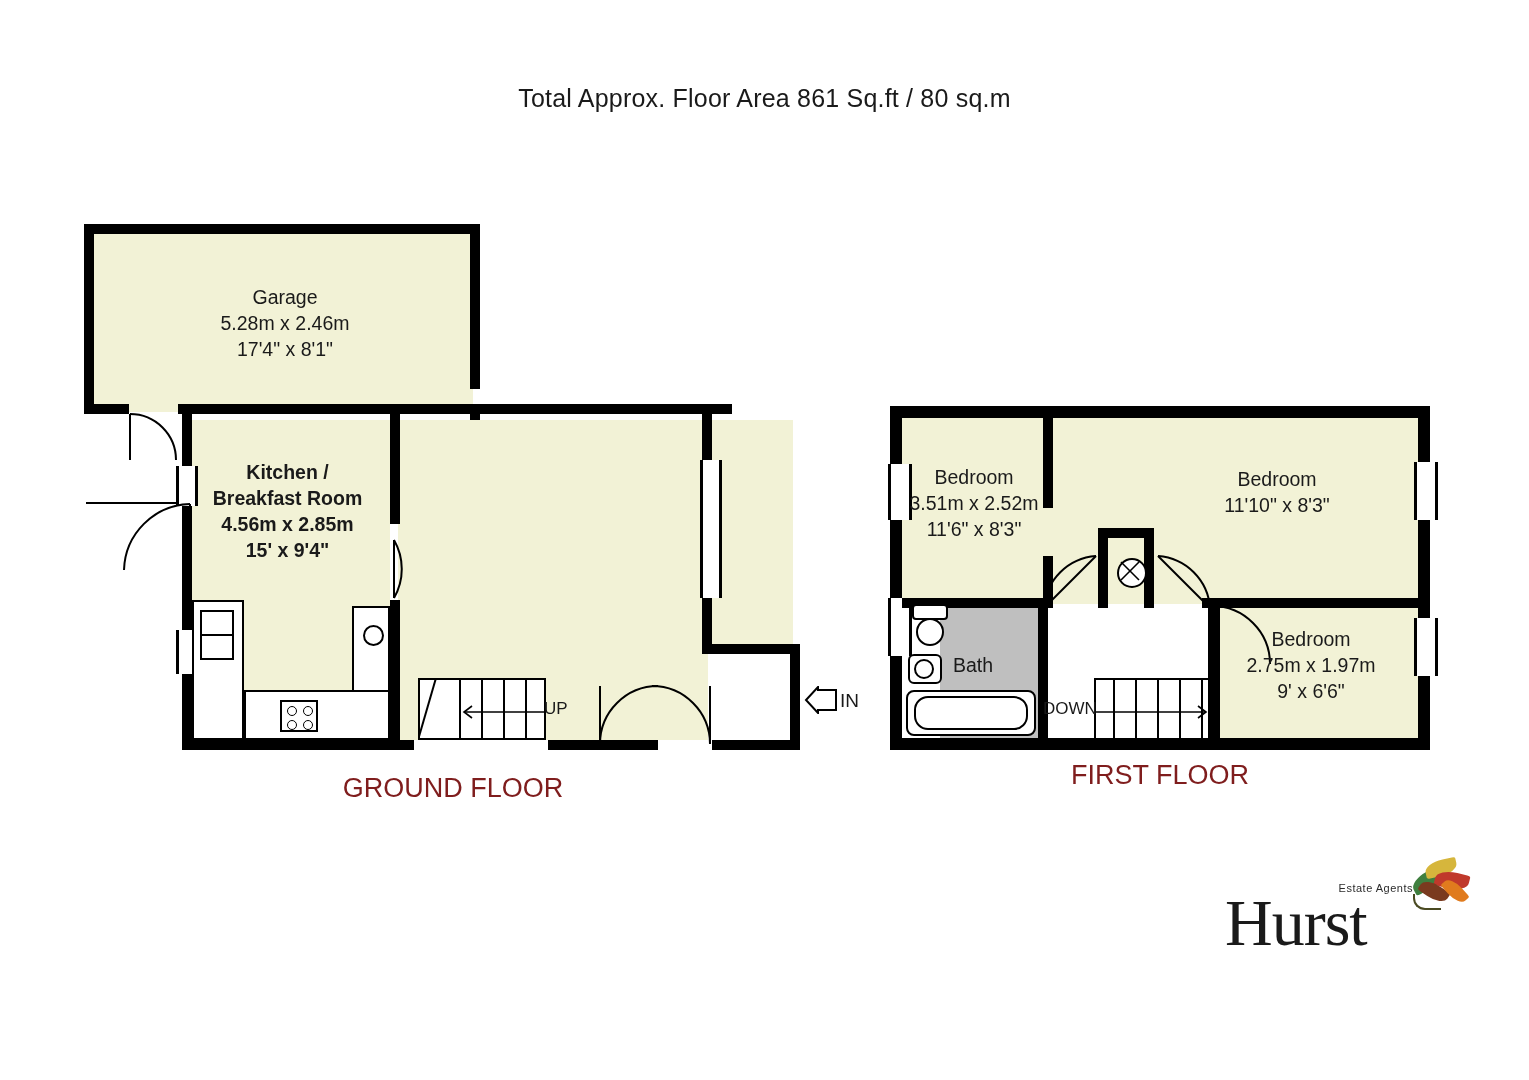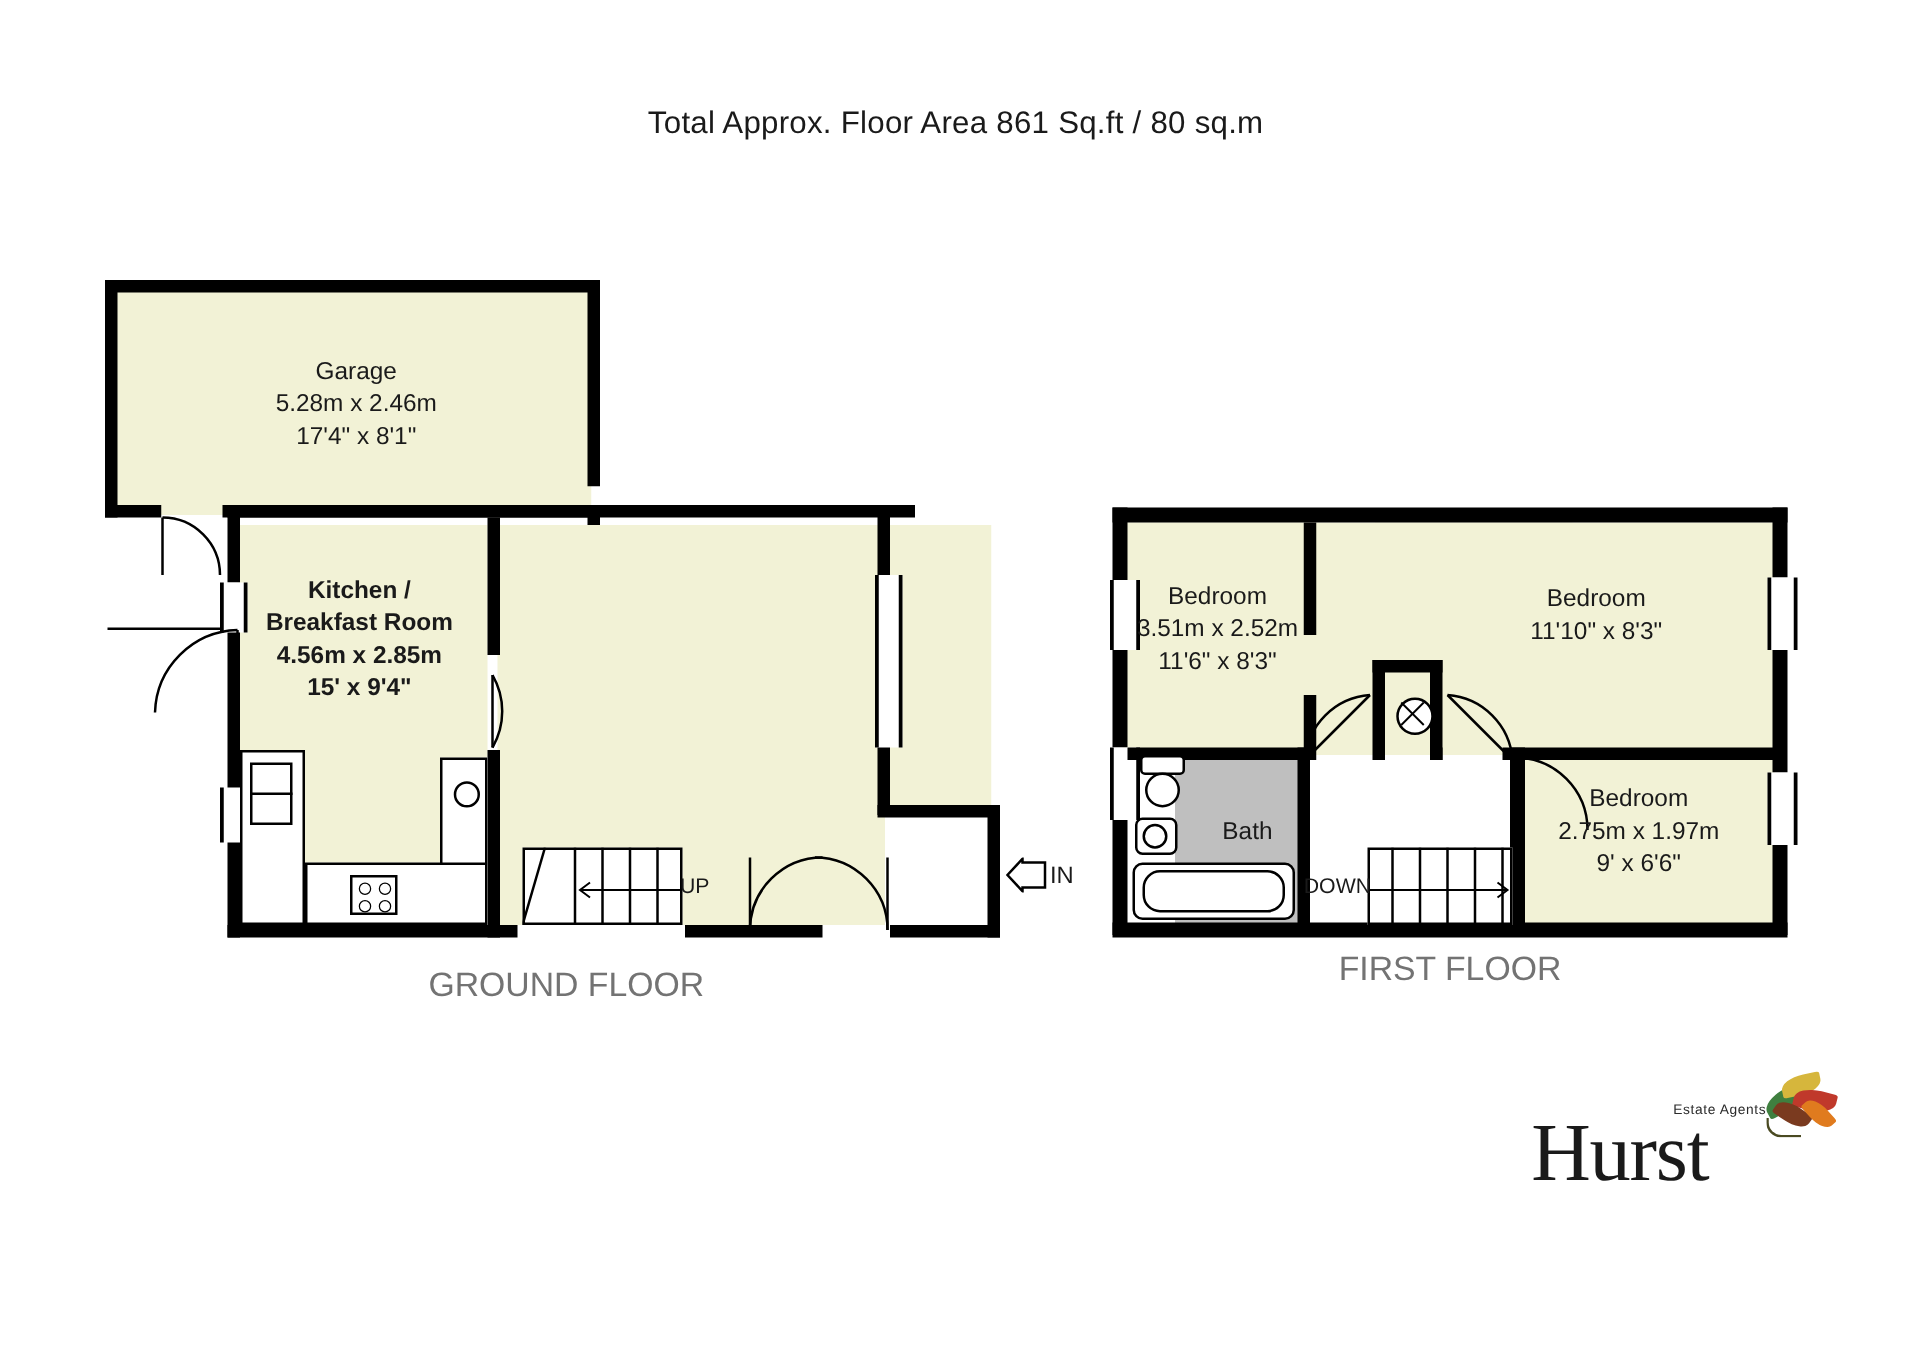--- a/index.html
+++ b/index.html
@@ -64,21 +64,21 @@
     text-align: center;
     font-size: 19.5px;
     line-height: 26px;
     color: #1a1a1a;
     white-space: nowrap;
   }
   .floor-name {
     position: absolute;
     text-align: center;
     font-size: 27px;
-    color: #737373;
+    color: #7f1d1d;
     white-space: nowrap;
   }
   .small-txt {
     position: absolute;
     font-size: 17px;
     color: #1a1a1a;
     white-space: nowrap;
   }
   .door-arc {
     position: absolute;
@@ -343,21 +343,21 @@
       <div>Bedroom</div>
       <div>11'10" x 8'3"</div>
     </div>
 
     <div class="label" style="left:322px;top:626px;width:218px;">
       <div>Bedroom</div>
       <div>2.75m x 1.97m</div>
       <div>9' x 6'6"</div>
     </div>
 
-    <div class="label" style="left:48px;top:652px;width:90px;text-align:right;">Bath</div>
+    <div class="label" style="left:48px;top:652px;width:90px;text-align:center;">Bath</div>
 
     <div class="floor-name" style="left:180px;top:760px;width:200px;">FIRST FLOOR</div>
   </div>
 
 
   <div class="logo">
     <div class="logo-estate">Estate Agents</div>
     <div class="logo-hurst">Hurst</div>
     <div style="position:absolute;left:180px;top:-8px;width:76px;height:62px;">
       <div class="leaf" style="left:6px;top:18px;width:34px;height:17px;background:#3f7f3f;transform:rotate(-28deg);"></div>

